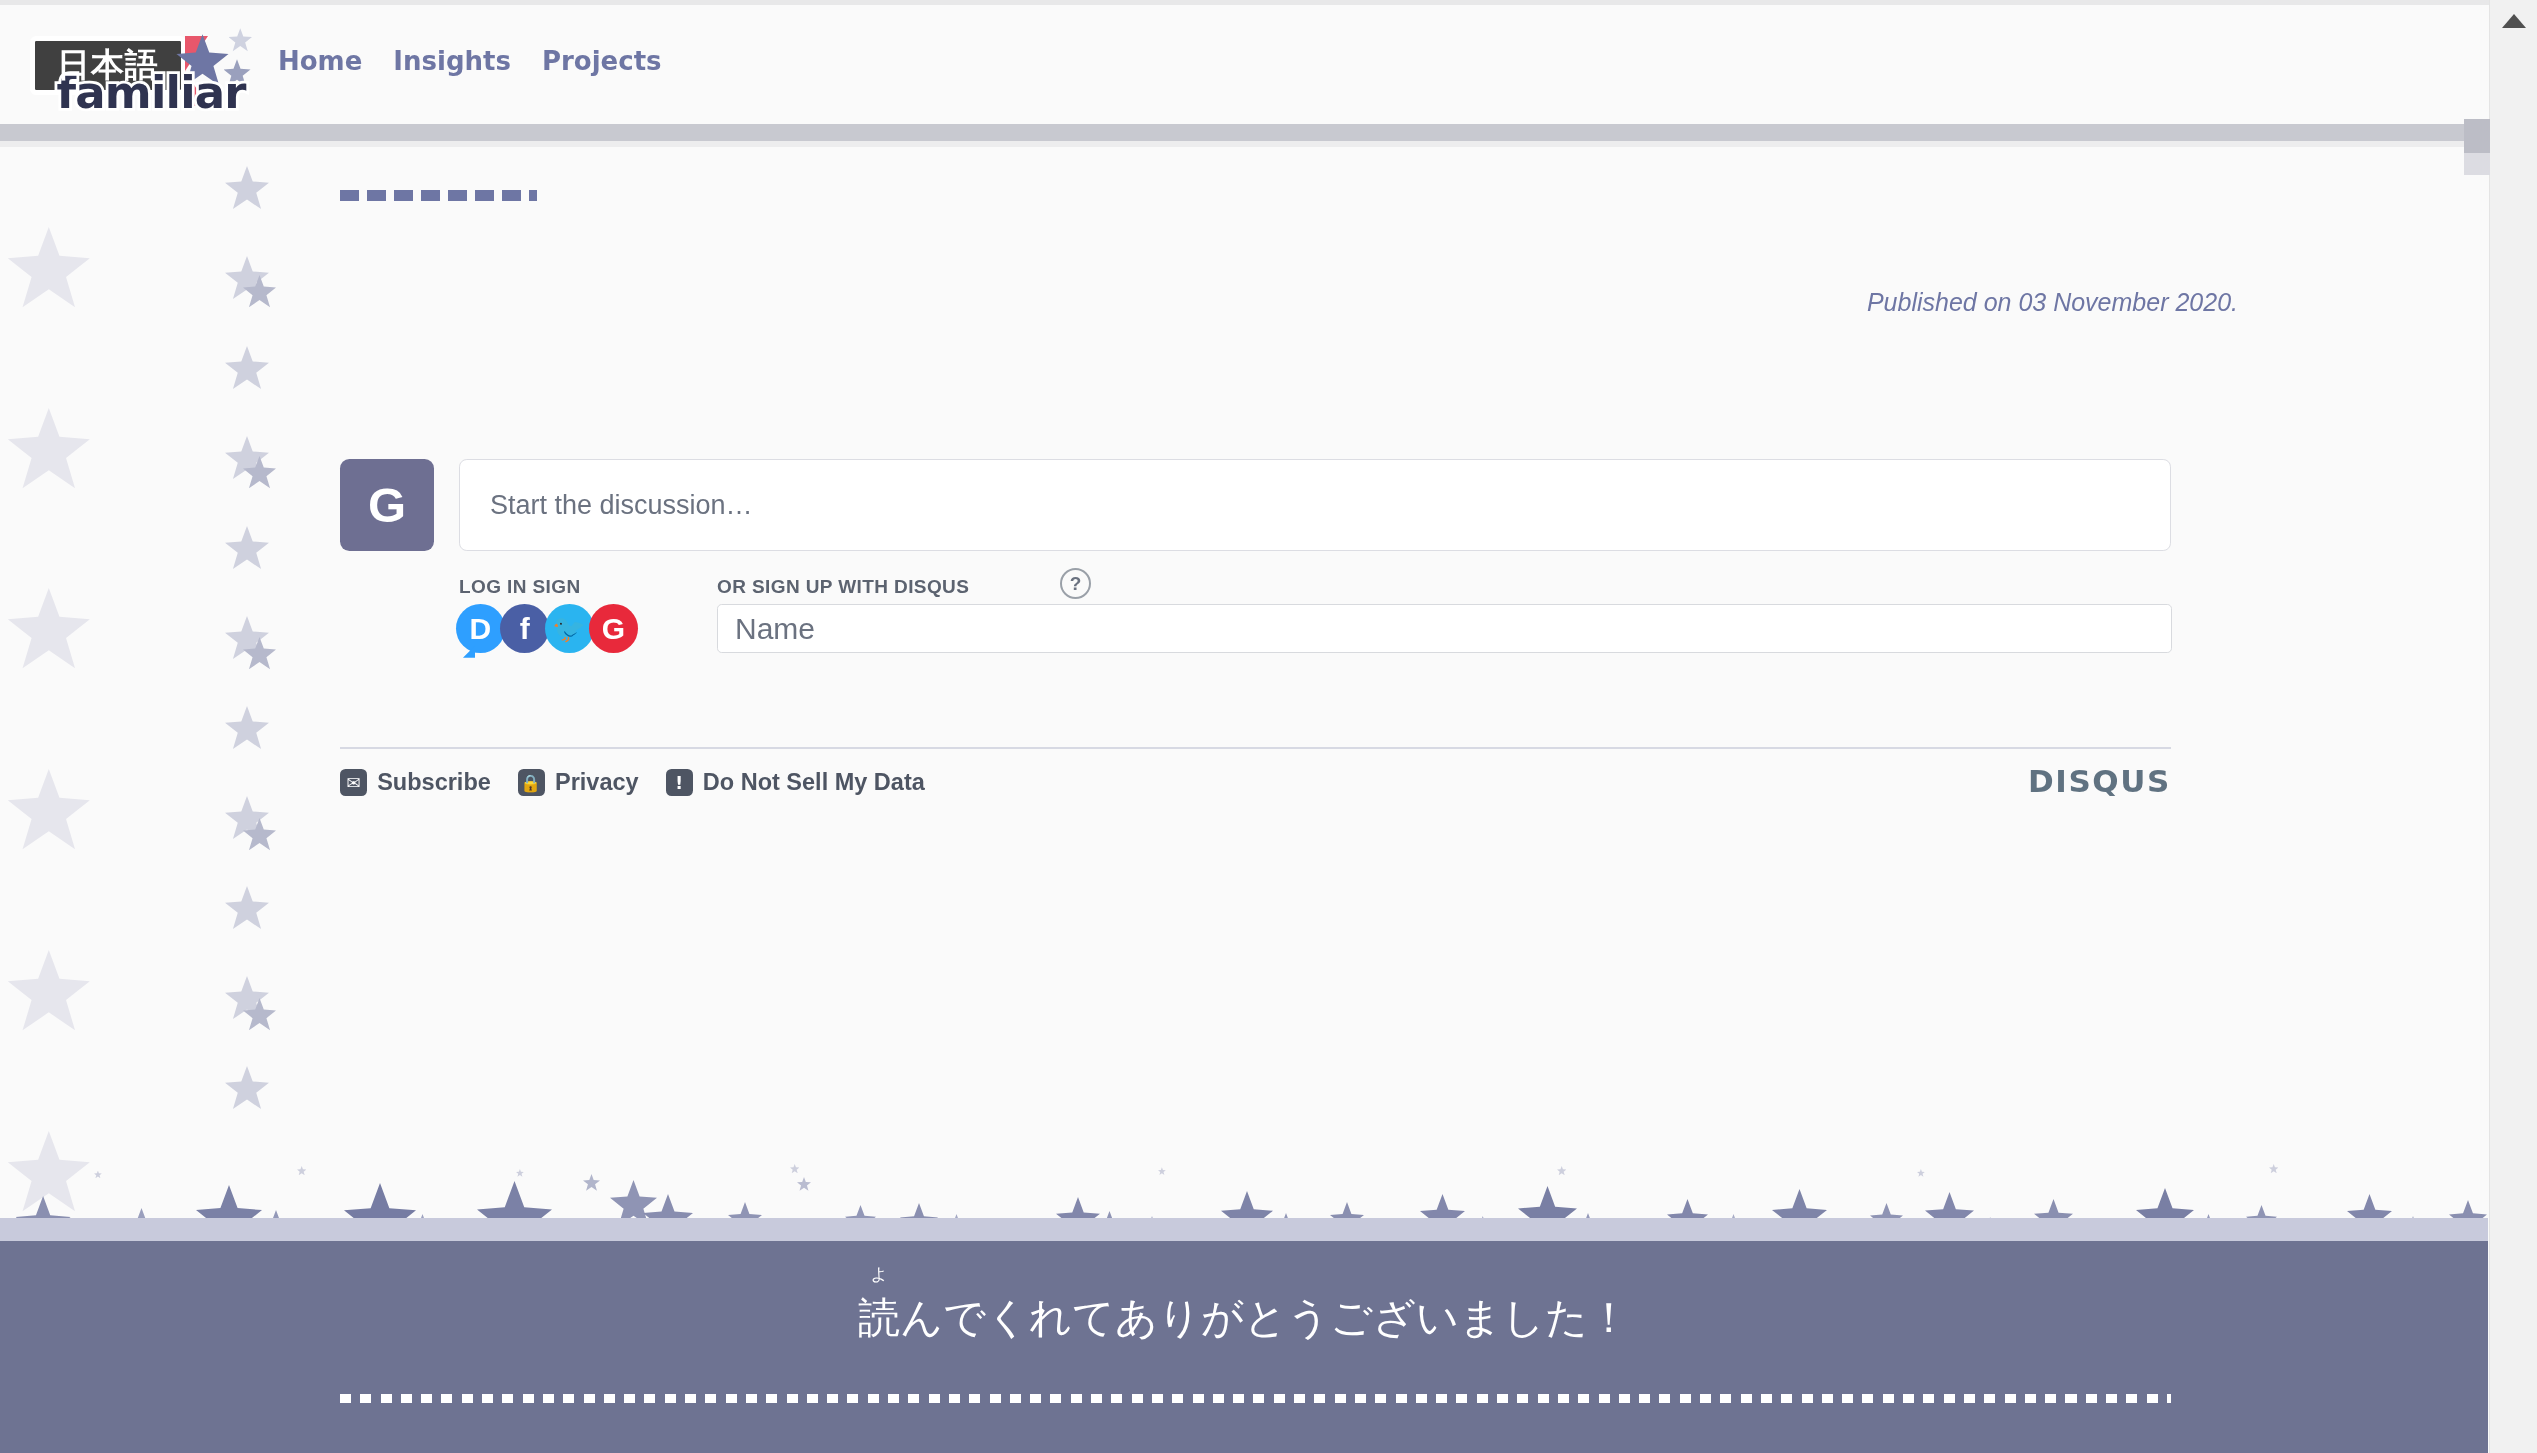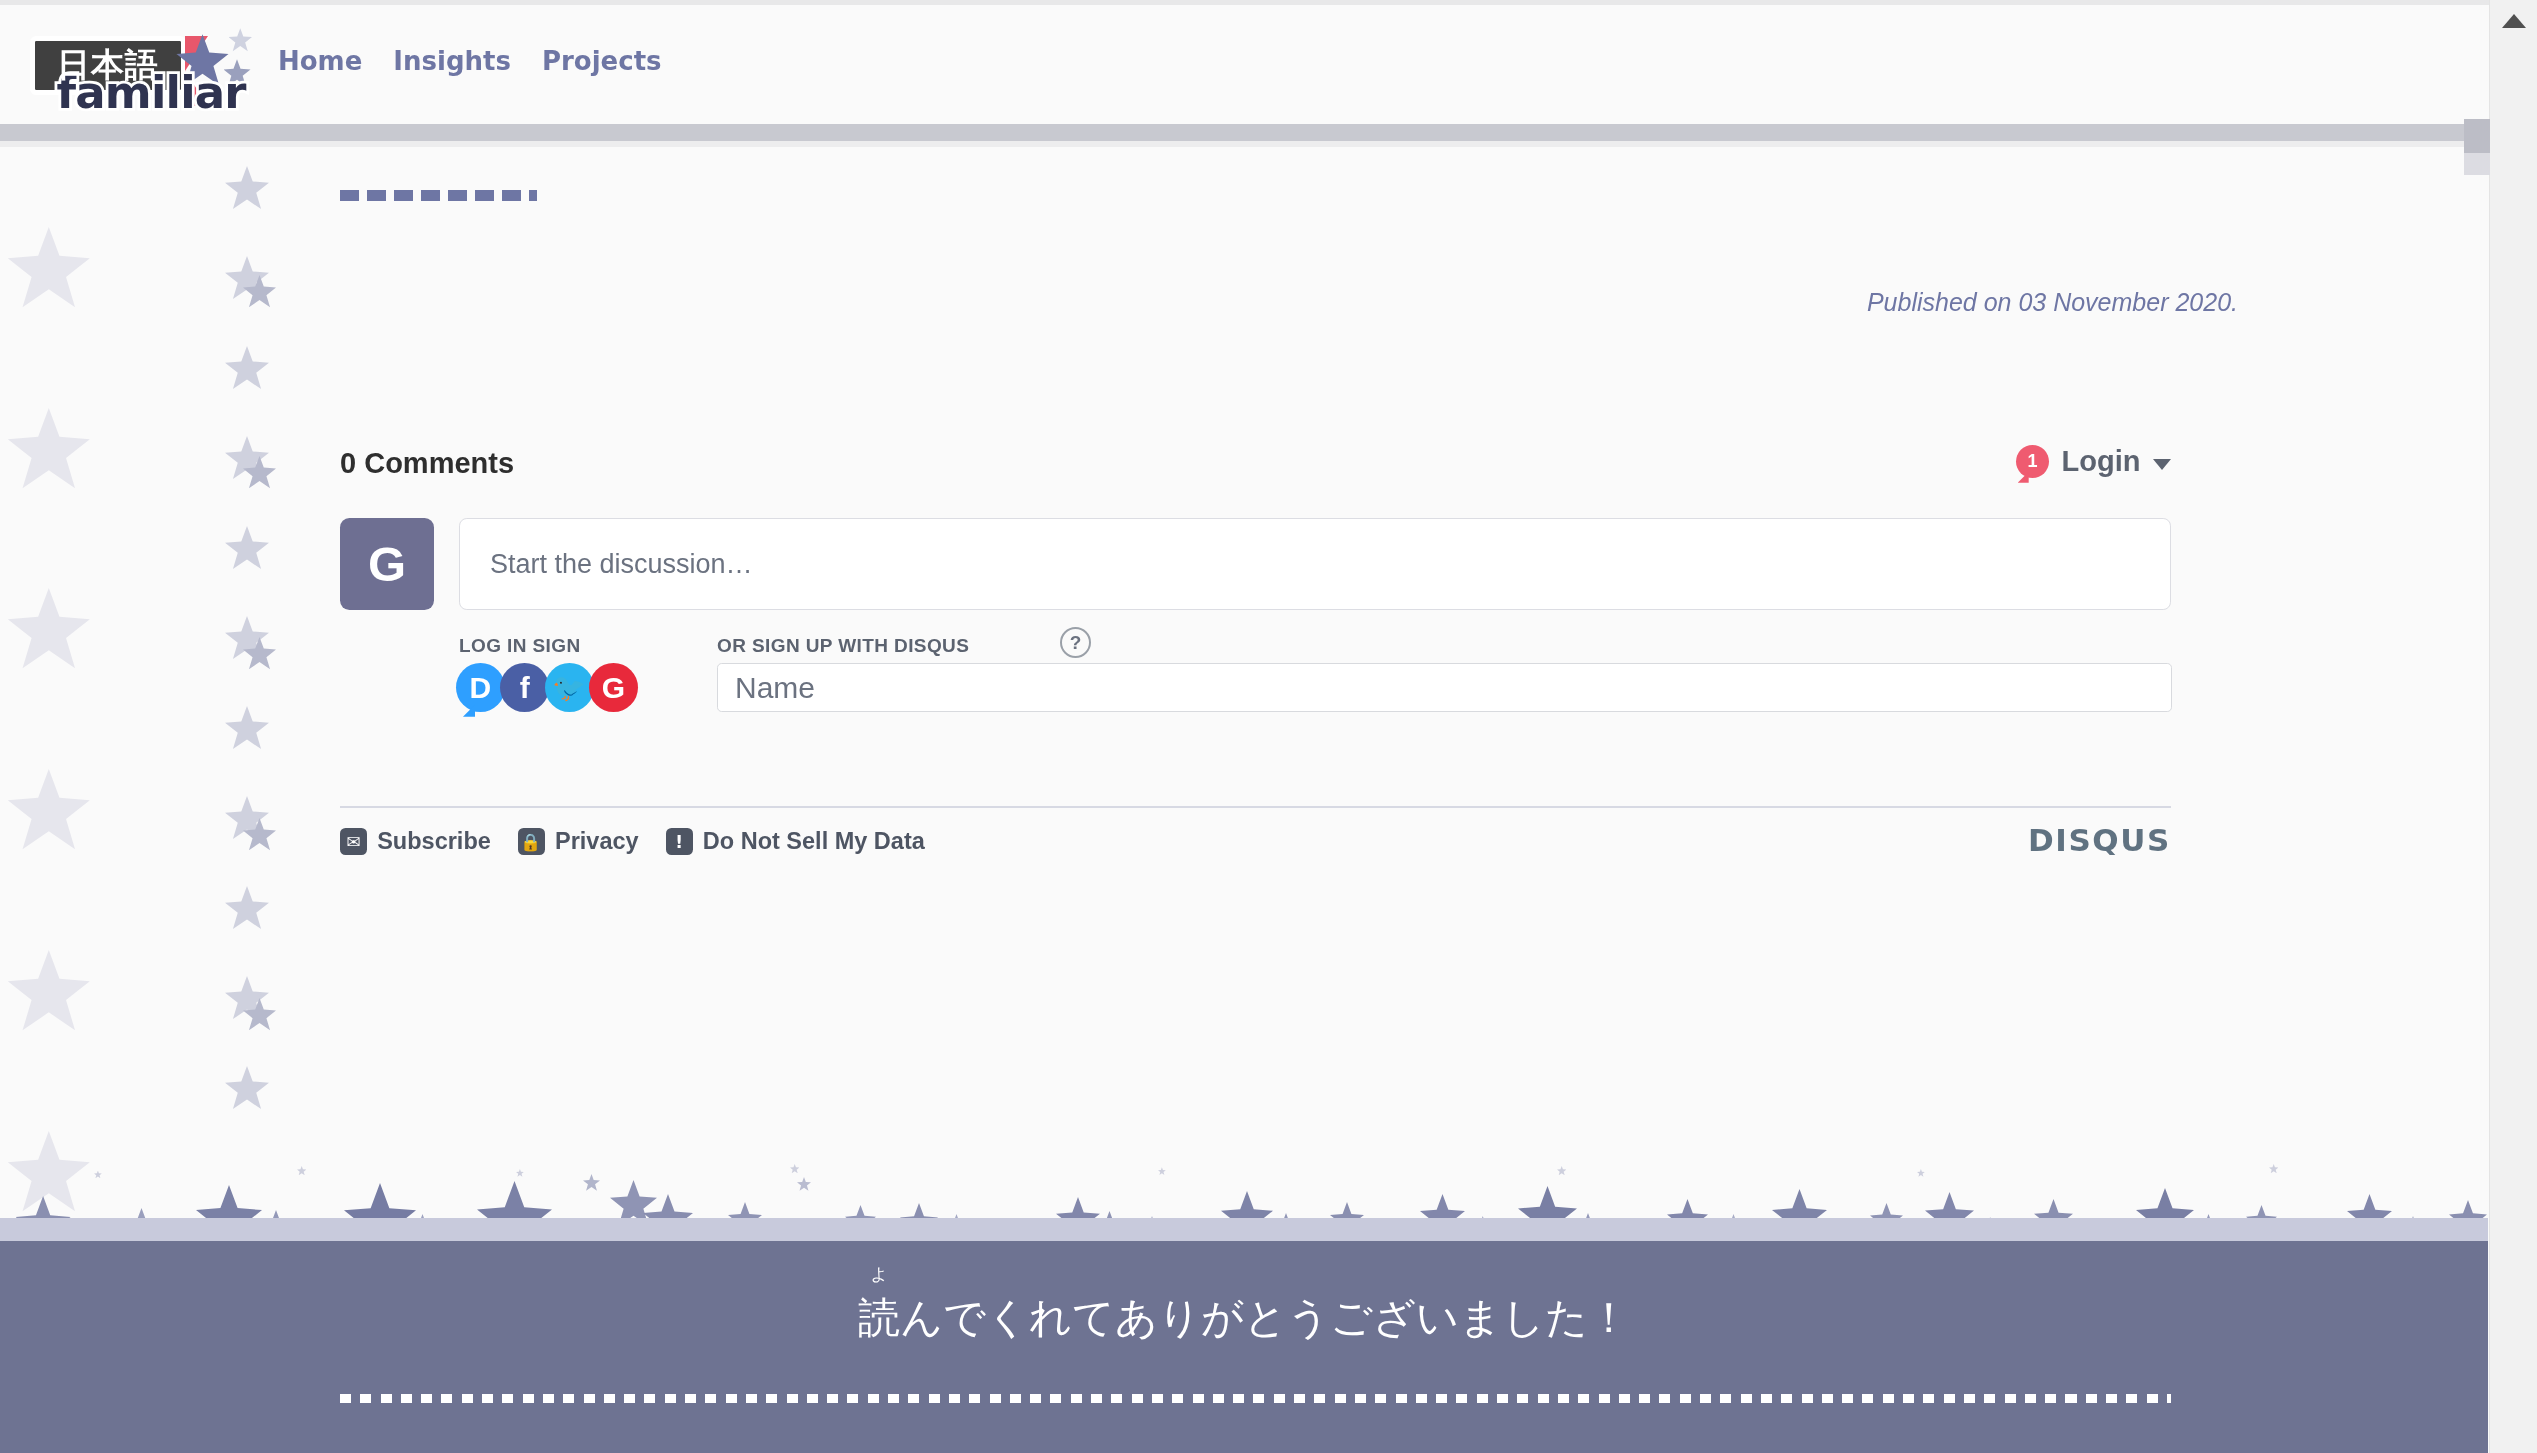--- a/index.html
+++ b/index.html
@@ -538,28 +538,20 @@
       <div class="star" style="left: 243px; top: 818px; width: 33px; height: 33px; background: rgb(182, 185, 204);"></div>
       <div class="star" style="left: 243px; top: 998px; width: 33px; height: 33px; background: rgb(182, 185, 204);"></div>
     </div>
 
   <div class="dash-rule"></div>
 
   <div class="published">Published on 03 November 2020.</div>
 
   <div class="disqus">
 
-    <div class="disqus-head">
-      <div class="comments-count">0 Comments</div>
-      <div class="login-wrap">
-        <div class="badge-bubble">1</div>
-        <div class="login-text">Login</div>
-        <div class="login-caret"></div>
-      </div>
-    </div>
 
     <div class="compose-row">
       <div class="guest-avatar">G</div>
       <div class="compose-box">
         <span class="compose-placeholder">Start the discussion…</span>
       </div>
     </div>
 
     <div class="login-opts">
       <div class="lbl-login-with">LOG IN SIGN</div>

